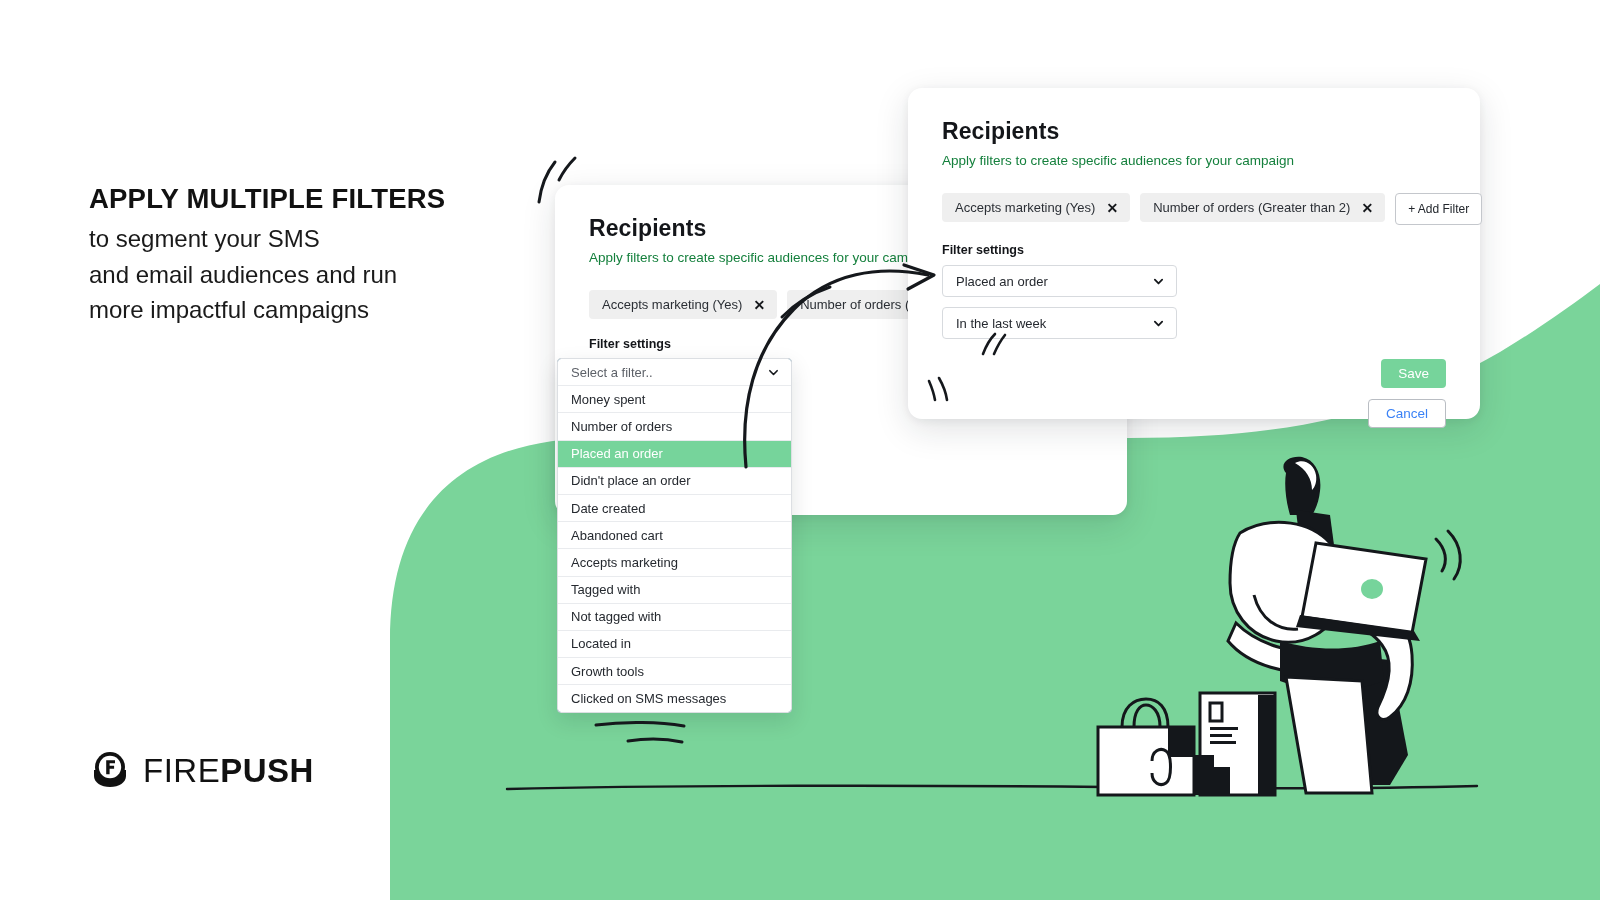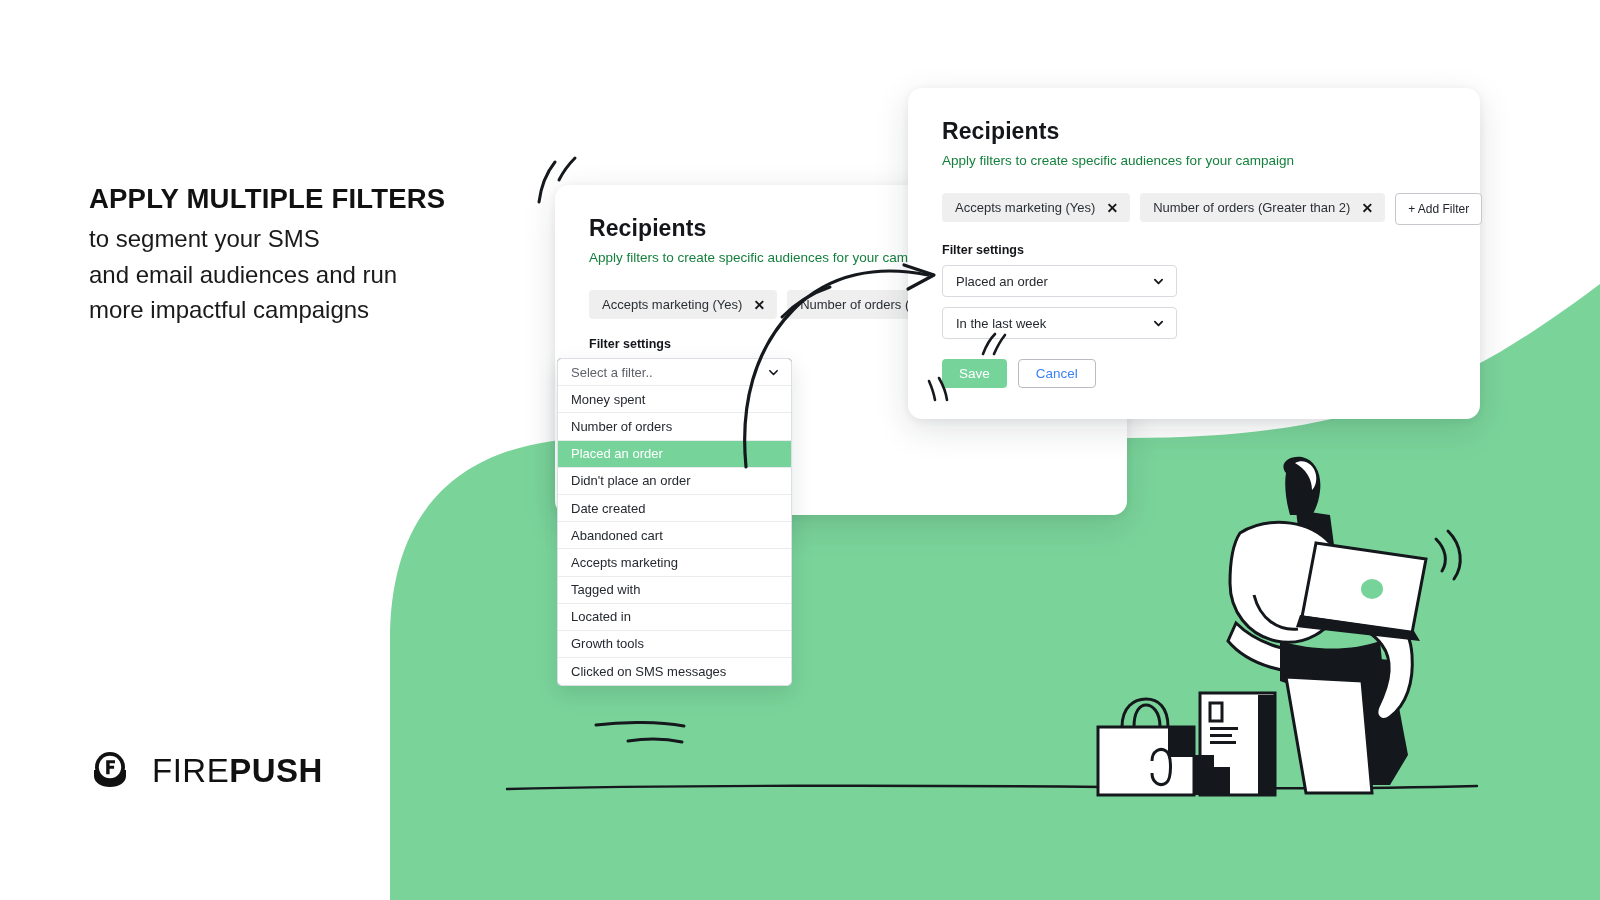--- a/index.html
+++ b/index.html
@@ -43,21 +43,21 @@
     line-height: 1.47;
   }
   #headline-sub div { white-space: nowrap; }
 
   
   #logo {
     position: absolute;
     left: 88px; top: 748px;
     display: flex;
     align-items: center;
-    gap: 20px;
+    gap: 11px;
   }
   #logo-mark { width: 44px; height: 44px; display:block; }
   #logo-word {
     font-size: 33px;
     letter-spacing: 0.5px;
     color: #111111;
     line-height: 1;
     white-space: nowrap;
   }
   #logo-word .lw-light { font-weight: 400; }
@@ -155,20 +155,21 @@
     color: #25292f;
   }
   .select-box.wide { width: 235px; }
   .chev { width: 13px; height: 13px; flex: none; }
 
   .btn-row {
     margin-top: 20px;
     display: flex;
     align-items: flex-end;
     gap: 11px;
+    flex-direction: column;
   }
   .btn {
     display: inline-flex;
     align-items: center;
     justify-content: center;
     height: 29px;
     padding: 0 17px;
     border-radius: 4px;
     font-size: 13.5px;
     white-space: nowrap;
@@ -360,20 +361,23 @@
         <span>Date created</span>
       </div>
     <div class="dd-item">
         <span>Abandoned cart</span>
       </div>
     <div class="dd-item">
         <span>Accepts marketing</span>
       </div>
     <div class="dd-item">
         <span>Tagged with</span>
+      </div>
+    <div class="dd-item">
+        <span>Not tagged with</span>
       </div>
     <div class="dd-item">
         <span>Located in</span>
       </div>
     <div class="dd-item">
         <span>Growth tools</span>
       </div>
     <div class="dd-item">
         <span>Clicked on SMS messages</span>
       </div>

